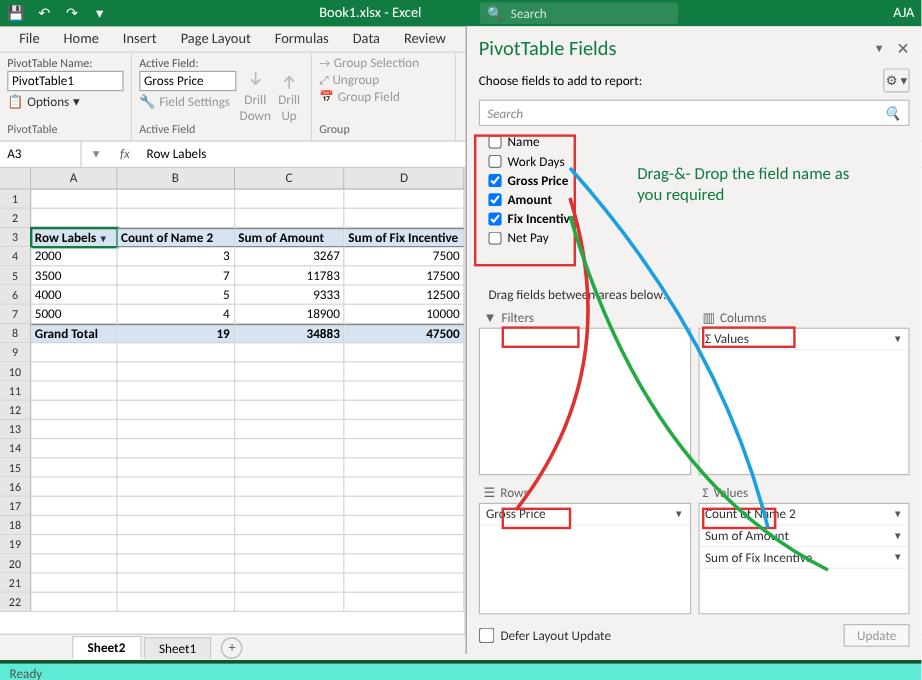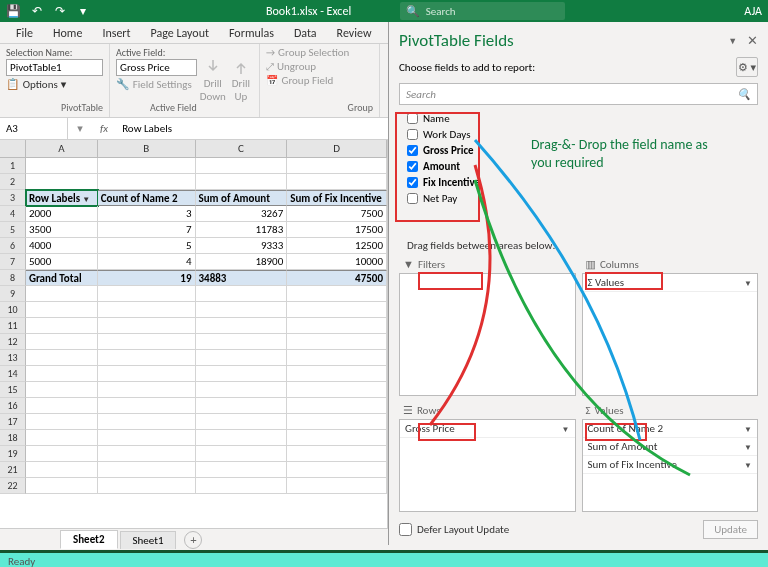--- a/index.html
+++ b/index.html
@@ -7,21 +7,21 @@
 .titlebar{height:22px;background:#107c41;color:#fff;display:flex;align-items:center;position:relative}
 .qat{display:flex;align-items:center;gap:3px;padding-left:4px}
 .qat-btn{width:20px;height:20px;display:flex;align-items:center;justify-content:center;cursor:pointer;color:#fff;font-size:12px}
 .doc-title{position:absolute;left:50%;transform:translateX(-118px);font-size:12px}
 .search-box{position:absolute;left:400px;display:flex;align-items:center;background:#2e8b57;border-radius:2px;height:18px;padding:0 6px;width:165px;font-size:11px;color:#cfe6d7}
 .user-name{position:absolute;right:6px;font-size:12px}
 .ribbon-tabs{height:22px;background:#f3f2f1;display:flex;align-items:end;padding-left:6px;border-bottom:1px solid #d0d0d0}
 .ribbon-tab{padding:3px 10px;cursor:pointer;font-size:12px;color:#333}
 .ribbon-body{height:74px;background:#f3f2f1;display:flex;border-bottom:1px solid #d0d0d0;position:relative}
 .rgrp{border-right:1px solid #d8d8d8;padding:2px 6px;display:flex;flex-direction:column;height:100%}
-.rgrp-label{text-align:right;font-size:10px;color:#666;margin-top:auto;padding-bottom:1px}
+.rgrp-label{text-align:left;font-size:10px;color:#666;margin-top:auto;padding-bottom:1px}
 .small-lbl{font-size:10px;color:#555}
 .field-box{border:1px solid #a6a6a6;background:#fff;height:17px;font-size:11px;padding:0 3px;display:flex;align-items:center}
 .opts{font-size:11px;color:#333;display:flex;align-items:center;gap:3px;cursor:pointer}
 .big-btn{display:flex;flex-direction:column;align-items:center;justify-content:center;padding:0 3px;color:#999;font-size:10px;cursor:pointer}
 .big-btn svg{margin-bottom:1px}
 .dim-btn{font-size:10px;color:#999;display:flex;align-items:center;gap:3px;cursor:pointer;margin-bottom:1px}
 .formula-bar{height:22px;border-bottom:1px solid #d0d0d0;display:flex;align-items:center;background:#fff}
 .name-box{width:68px;height:22px;border-right:1px solid #d0d0d0;display:flex;align-items:center;padding:16px 6px;font-size:11px}
 .fx-lbl{padding:0 8px;color:#666;font-style:italic}
 .fbar-input{flex:1;padding:0 6px;font-size:11px}
@@ -91,21 +91,21 @@
   <div class="ribbon-tab">Home</div>
   <div class="ribbon-tab">Insert</div>
   <div class="ribbon-tab">Page Layout</div>
   <div class="ribbon-tab">Formulas</div>
   <div class="ribbon-tab">Data</div>
   <div class="ribbon-tab">Review</div>
 </div>
 
 <div class="ribbon-body">
   <div class="rgrp" style="width:110px">
-    <div class="small-lbl">Selection Name:</div>
+    <div class="small-lbl">PivotTable Name:</div>
     <div class="field-box">PivotTable1</div>
     <div class="opts" style="margin-top:2px">📋 <span>Options</span> ▾</div>
     <div class="rgrp-label">PivotTable</div>
   </div>
   <div class="rgrp" style="width:150px;display:flex;flex-direction:row">
     <div style="display:flex;flex-direction:column;flex:1">
       <div class="small-lbl">Active Field:</div>
       <div class="field-box">Gross Price</div>
       <div class="opts" style="margin-top:2px;color:#999">🔧 <span>Field Settings</span></div>
       <div class="rgrp-label">Active Field</div>
@@ -196,21 +196,21 @@
           <div class="rowh">7</div>
           <div class="cell wA " style="text-align:left">5000</div>
           <div class="cell wB " style="text-align:right">4</div>
           <div class="cell wC " style="text-align:right">18900</div>
           <div class="cell wD " style="text-align:right">10000</div>
         </div>
         <div class="row gt-row">
           <div class="rowh">8</div>
 <div class="cell wA">Grand Total</div>
 <div class="cell wB" style="text-align:right">19</div>
-<div class="cell wC" style="text-align:left">34883</div>
+<div class="cell wC" style="text-align:right">34883</div>
 <div class="cell wD" style="text-align:right">47500</div>
         </div>
         <div class="row ">
           <div class="rowh">9</div>
           <div class="cell wA " style="text-align:left"></div>
           <div class="cell wB " style="text-align:right"></div>
           <div class="cell wC " style="text-align:right"></div>
           <div class="cell wD " style="text-align:right"></div>
         </div>
         <div class="row ">
@@ -271,20 +271,27 @@
         </div>
         <div class="row ">
           <div class="rowh">18</div>
           <div class="cell wA " style="text-align:left"></div>
           <div class="cell wB " style="text-align:right"></div>
           <div class="cell wC " style="text-align:right"></div>
           <div class="cell wD " style="text-align:right"></div>
         </div>
         <div class="row ">
           <div class="rowh">19</div>
+          <div class="cell wA " style="text-align:left"></div>
+          <div class="cell wB " style="text-align:right"></div>
+          <div class="cell wC " style="text-align:right"></div>
+          <div class="cell wD " style="text-align:right"></div>
+        </div>
+        <div class="row ">
+          <div class="rowh">20</div>
           <div class="cell wA " style="text-align:left"></div>
           <div class="cell wB " style="text-align:right"></div>
           <div class="cell wC " style="text-align:right"></div>
           <div class="cell wD " style="text-align:right"></div>
         </div>
         <div class="row ">
           <div class="rowh">21</div>
           <div class="cell wA " style="text-align:left"></div>
           <div class="cell wB " style="text-align:right"></div>
           <div class="cell wC " style="text-align:right"></div>

